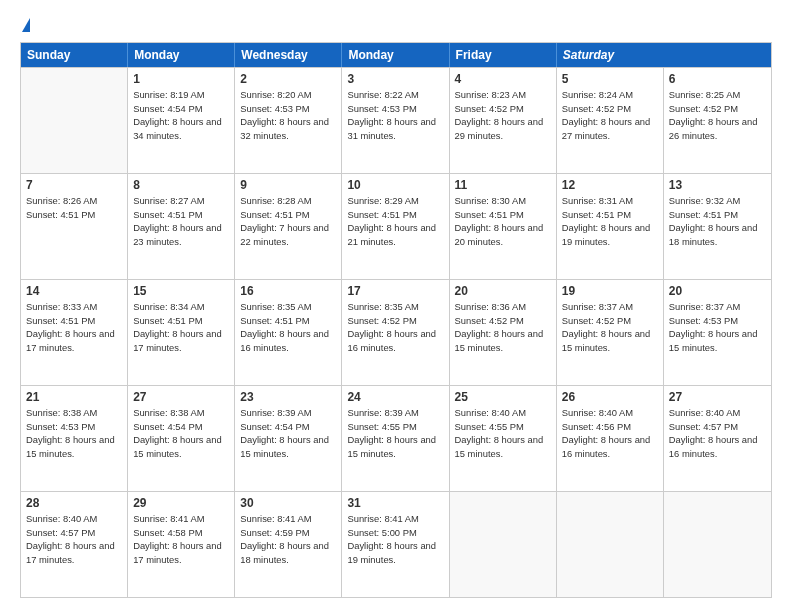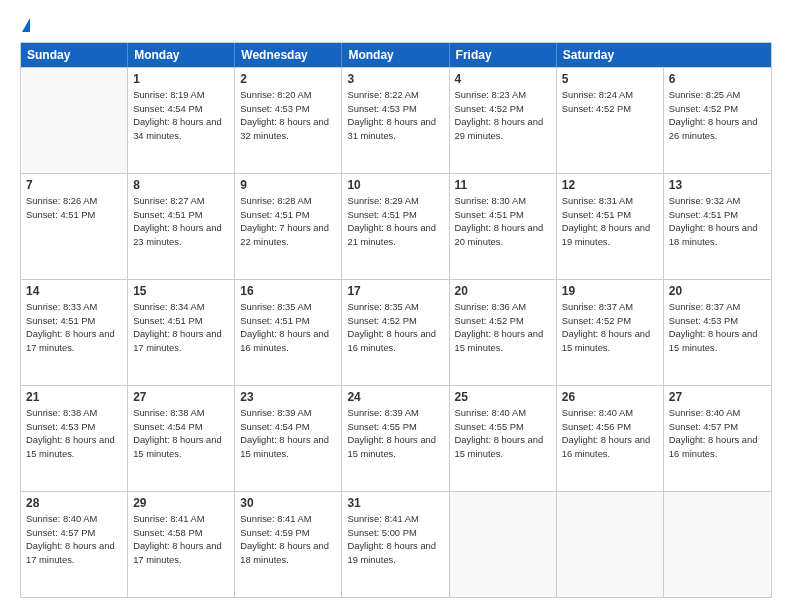--- a/index.html
+++ b/index.html
@@ -67,21 +67,21 @@
       background: #1565C0;
     }
     .cal-header-cell {
       color: #fff;
       font-size: 12px;
       font-weight: bold;
       padding: 5px 6px;
       text-align: left;
       border-right: 1px solid #4a90d9;
     }
-    .cal-header-cell:last-child { border-right: none; }
+    .cal-header-cell:last-child { border-right: none; font-style: italic; }
     .cal-body {
       flex: 1;
       display: flex;
       flex-direction: column;
     }
     .cal-week {
       display: grid;
       grid-template-columns: repeat(7, 1fr);
       flex: 1;
       border-top: 1px solid #ccc;
@@ -160,20 +160,21 @@
           <div class="cal-cell">
             <span class="day-num">4</span>
             <p>Sunrise: 8:23 AM</p>
             <p>Sunset: 4:52 PM</p>
             <p>Daylight: 8 hours and 29 minutes.</p>
           </div>
           <div class="cal-cell">
             <span class="day-num">5</span>
             <p>Sunrise: 8:24 AM</p>
             <p>Sunset: 4:52 PM</p>
+            <p>Daylight: 8 hours and 27 minutes.</p>
           </div>
           <div class="cal-cell">
             <span class="day-num">6</span>
             <p>Sunrise: 8:25 AM</p>
             <p>Sunset: 4:52 PM</p>
             <p>Daylight: 8 hours and 26 minutes.</p>
           </div>
         </div>
         <div class="cal-week">
           <div class="cal-cell">

